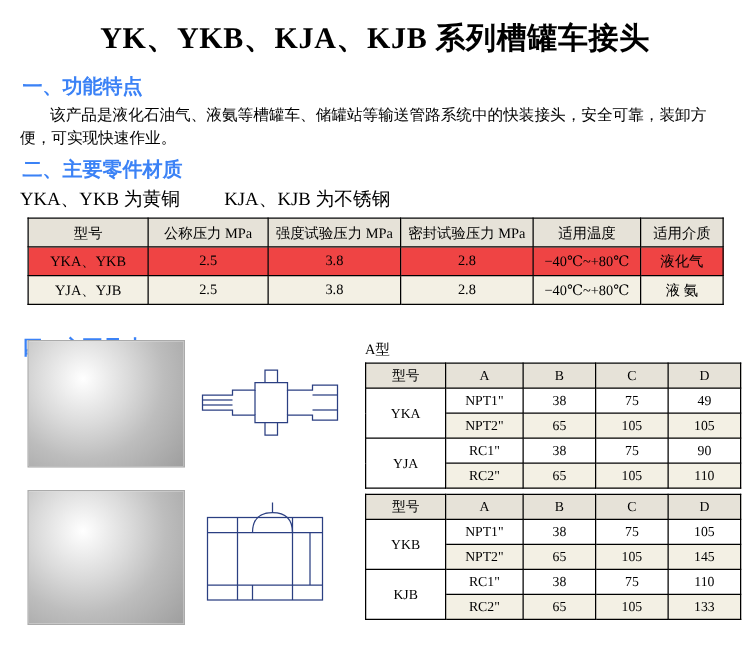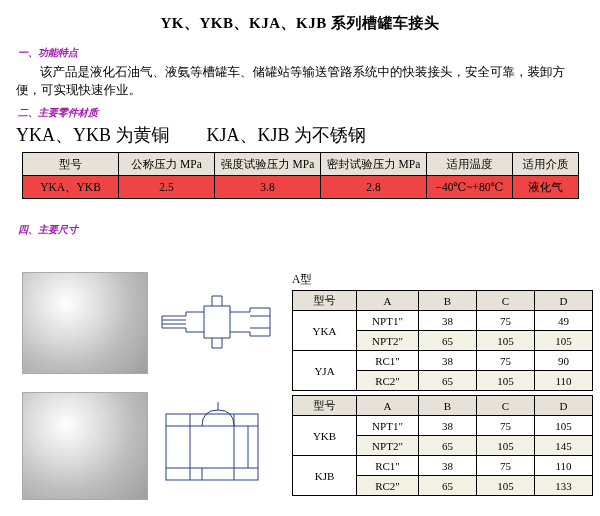--- a/index.html
+++ b/index.html
@@ -15,42 +15,41 @@
     position: relative;
     overflow: hidden;
   }
   .page {
     position: relative;
     width: 600px;
     height: 516px;
   }
   .title {
     text-align: center;
-    font-size: 15px;
+    font-size: 24px;
     font-weight: bold;
     letter-spacing: 0.5px;
     padding-top: 14px;
     padding-bottom: 6px;
     font-family: "Liberation Serif", "DejaVu Serif", serif;
   }
   .section-head {
-    color: #a21caf;
-    font-size: 10px;
+    color: #3b82f6;
+    font-size: 16px;
     font-weight: bold;
     margin: 7px 0 3px 18px;
-    font-style: italic;
   }
   .para {
     font-size: 12.5px;
     line-height: 1.45;
     margin: 0 16px 0 16px;
     text-indent: 24px;
   }
   .mat-line {
-    font-size: 18px;
+    font-size: 15px;
     margin: 2px 0 0 16px;
   }
   .mat-line span.gap {
     display: inline-block;
     width: 28px;
   }
   
   table.perf {
     border-collapse: collapse;
     margin: 5px 0 0 22px;
@@ -153,20 +152,28 @@
     </thead>
     <tbody>
       <tr>
         <td>YKA、YKB</td>
         <td>2.5</td>
         <td>3.8</td>
         <td>2.8</td>
         <td>−40℃~+80℃</td>
         <td>液化气</td>
       </tr>
+      <tr class="alt">
+        <td>YJA、YJB</td>
+        <td>2.5</td>
+        <td>3.8</td>
+        <td>2.8</td>
+        <td>−40℃~+80℃</td>
+        <td>液  氨</td>
+      </tr>
     </tbody>
   </table>
 
   <div class="section-head" style="margin-top:24px;">四、主要尺寸</div>
 
   <div class="img-box" style="left:22px; top:272px; width:124px; height:100px;">
     <div class="photo"></div>
     <svg width="124" height="100" viewBox="0 0 124 100">
       <ellipse cx="66" cy="52" rx="30" ry="26" fill="#cfcfcf" stroke="#8a8a8a" stroke-width="1"></ellipse>
       <ellipse cx="66" cy="52" rx="17" ry="14" fill="#9c9c9c" stroke="#7a7a7a" stroke-width="1"></ellipse>

